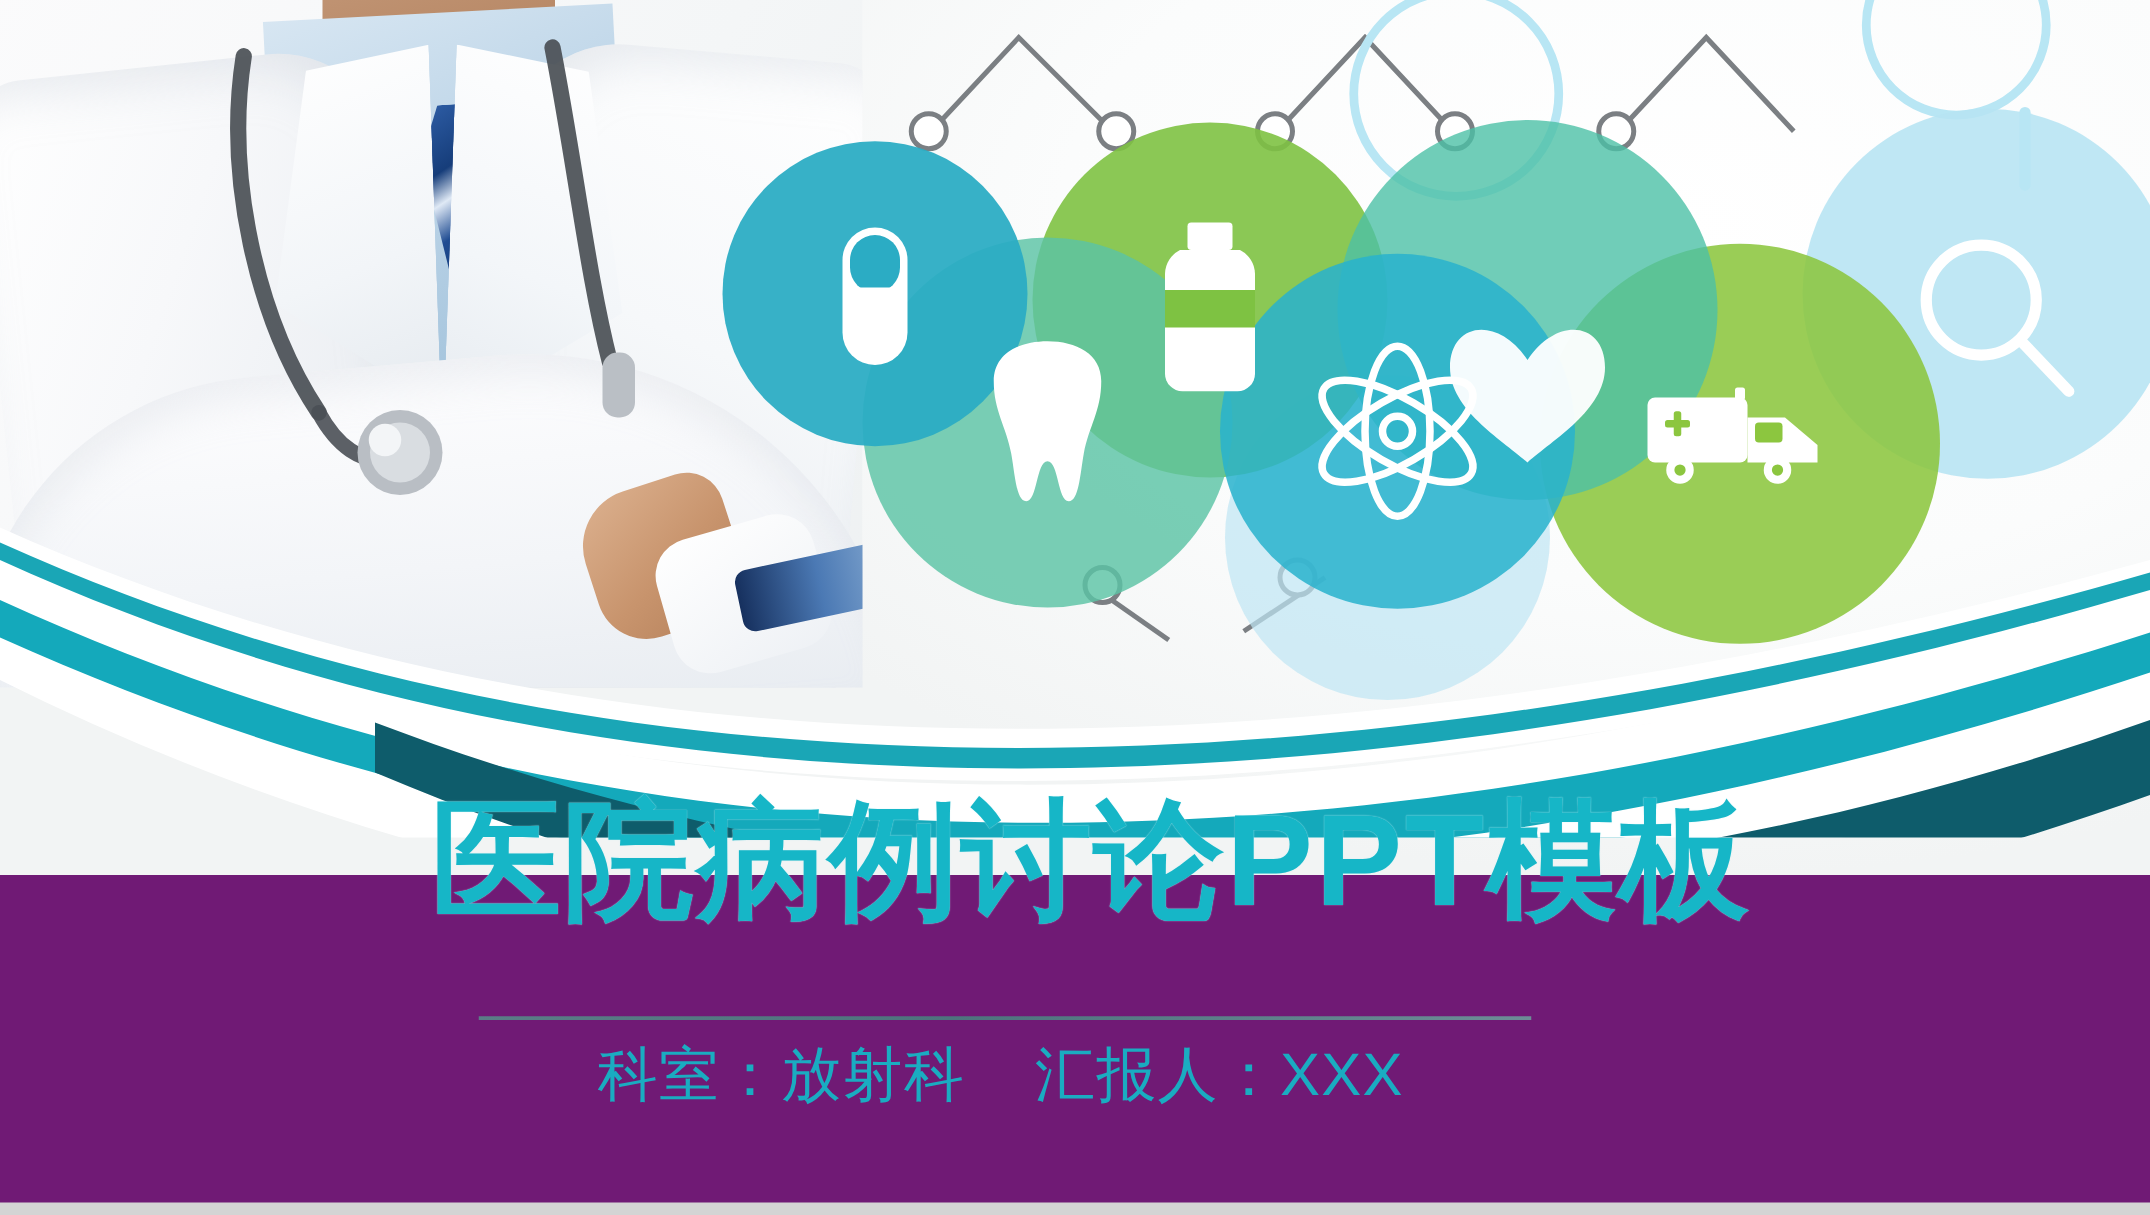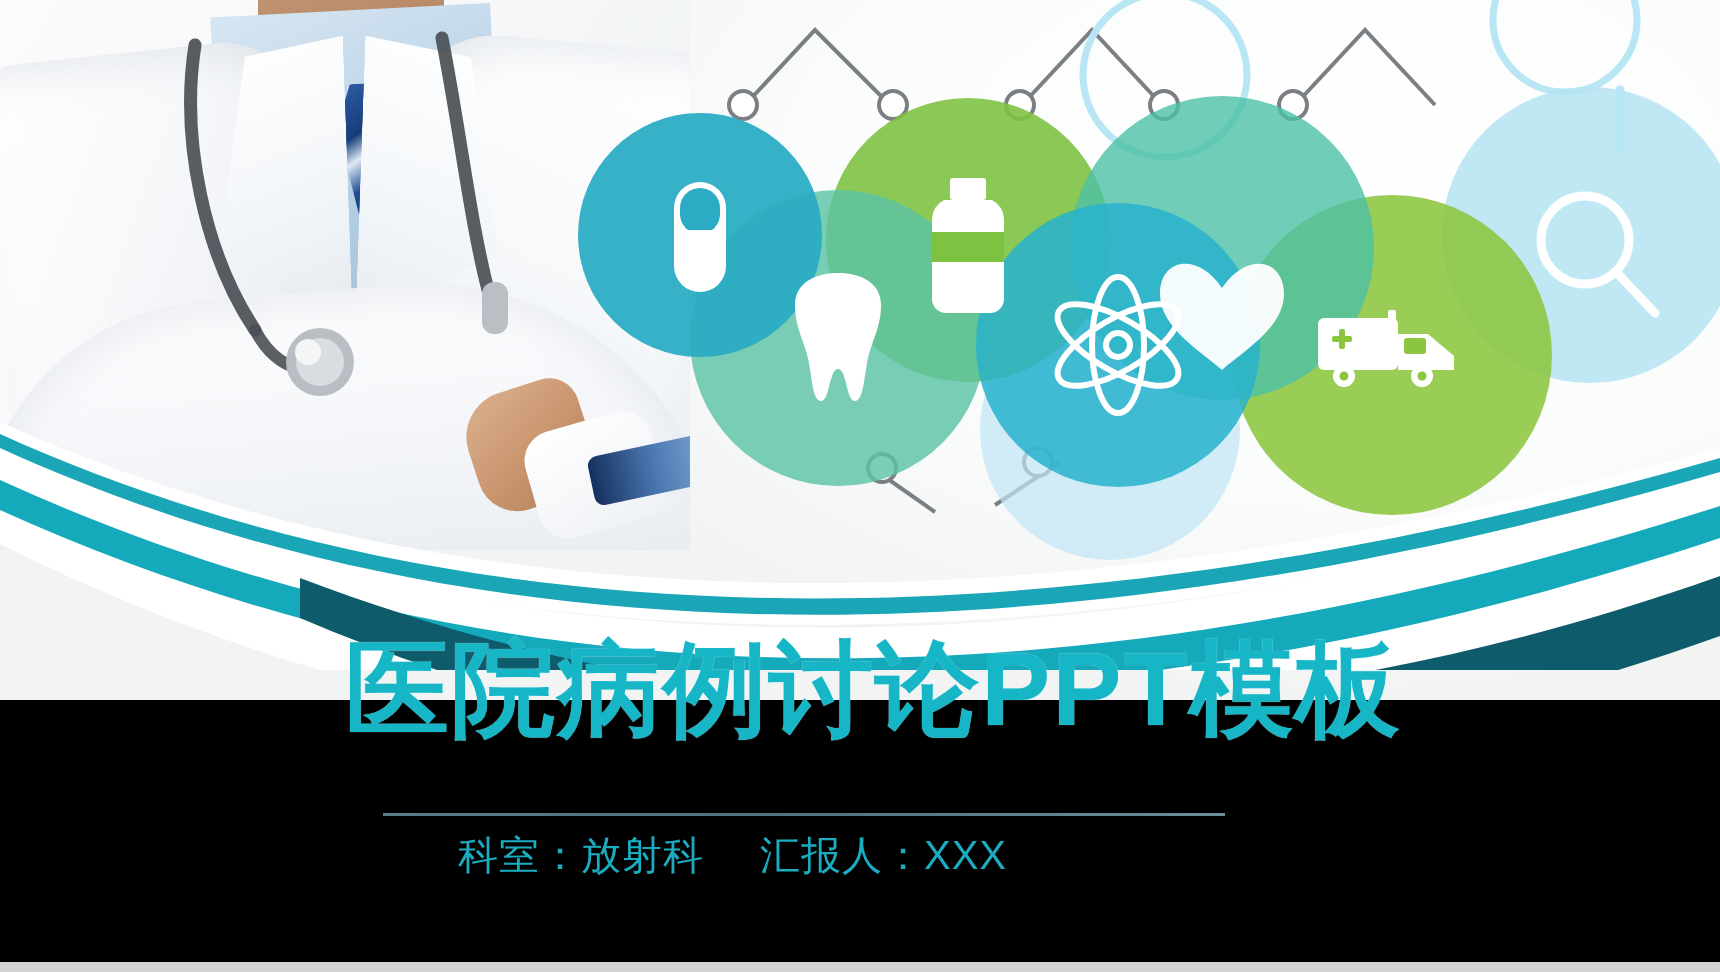--- a/index.html
+++ b/index.html
@@ -4,21 +4,21 @@
 <style>
   html,body{margin:0;padding:0;background:#ffffff;}
   body{
     font-family:"Liberation Sans","DejaVu Sans",sans-serif;
   }
   .slide{
     position:relative;
     width:1720px;
     height:972px;
     overflow:hidden;
-    background:#000000;
+    background:#701a75;
   }
   
   .bg-wash{
     position:absolute;left:0;top:0;width:1720px;height:700px;
     background:
       radial-gradient(ellipse 900px 520px at 78% 26%, #ffffff 0%, #fbfcfc 55%, #f2f4f4 100%),
       linear-gradient(180deg,#f7f8f8 0%,#ffffff 72%);
   }
   
   .photo{
@@ -109,22 +109,22 @@
     font-size:104px;line-height:1.0;font-weight:bold;
     color:#16b6c7;letter-spacing:2px;
     text-shadow:0 0 1px rgba(200,240,245,.9);
     white-space:nowrap;
   }
   .title-rule{
     position:absolute;left:383px;top:813px;width:842px;height:3px;
     background:linear-gradient(90deg,#5a7d86 0%,#4d737d 45%,#6c8d96 100%);
   }
   .subtitle{
-    position:absolute;left:458px;top:828px;
-    font-size:40px;color:#1aacc1;letter-spacing:1px;white-space:nowrap;
+    position:absolute;left:478px;top:828px;
+    font-size:48px;color:#1aacc1;letter-spacing:1px;white-space:nowrap;
   }
   .subtitle .gap{display:inline-block;width:56px;}
   .bottom-bar{
     position:absolute;left:0;top:962px;width:1720px;height:10px;
     background:#d4d4d4;
   }
 </style>
 </head>
 <body>
 

